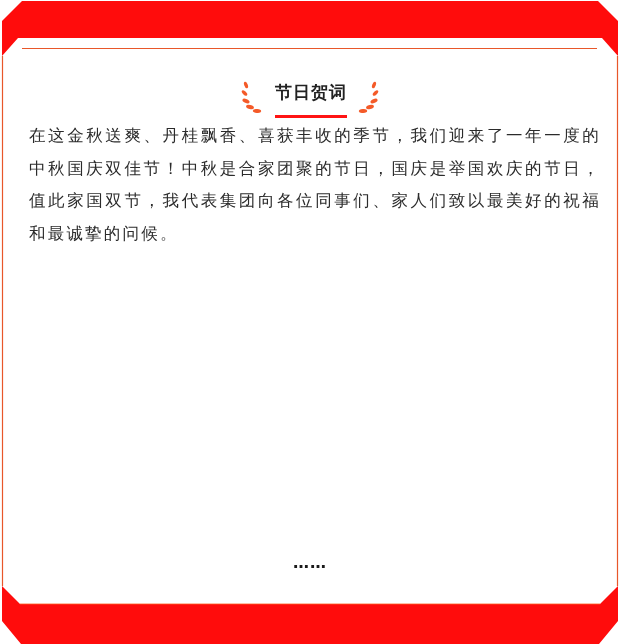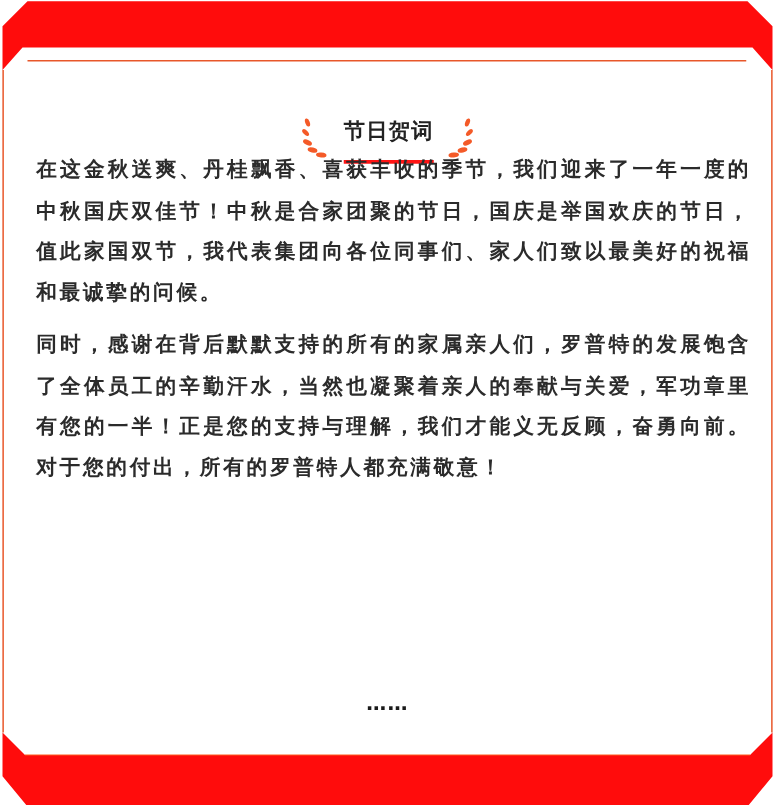--- a/index.html
+++ b/index.html
@@ -18,21 +18,20 @@
       position: absolute;
       left: 0; top: 0;
       width: 620px; height: 644px;
     }
     .title-wrap {
       position: absolute;
       left: 0;
       width: 602px;
       top: 78px;
       height: 42px;
-      margin-top: 13px;
     }
     .title-text {
       position: absolute;
       left: 0;
       width: 622px;
       top: 2px;
       text-align: center;
       font-size: 17px;
       font-weight: bold;
       color: #222222;
@@ -58,21 +57,20 @@
     .body-text {
       position: absolute;
       left: 29px;
       top: 120px;
       width: 572px;
       color: #2b2b2b;
       font-size: 16.5px;
       line-height: 32.5px;
       letter-spacing: 2.2px;
       text-align: justify;
-      font-weight: bold;
     }
     .body-text p {
       margin: 0 0 10px 0;
     }
     .ellipsis {
       position: absolute;
       left: 0;
       width: 620px;
       top: 553px;
       text-align: center;
@@ -116,16 +114,15 @@
       <ellipse cx="19" cy="23" rx="2" ry="3.8" transform="rotate(65 19 23)"></ellipse>
       <ellipse cx="15" cy="29" rx="2" ry="4" transform="rotate(75 15 29)"></ellipse>
       <ellipse cx="8" cy="33" rx="2" ry="4.2" transform="rotate(85 8 33)"></ellipse>
     </g>
   </svg>
   <div class="title-underline"></div>
 </div>
 
 <div class="body-text">
   <p>在这金秋送爽、丹桂飘香、喜获丰收的季节，我们迎来了一年一度的中秋国庆双佳节！中秋是合家团聚的节日，国庆是举国欢庆的节日，值此家国双节，我代表集团向各位同事们、家人们致以最美好的祝福和最诚挚的问候。</p>
-  <p>同时，感谢在背后默默支持的所有的家属亲人们，罗普特的发展饱含了全体员工的辛勤汗水，当然也凝聚着亲人的奉献与关爱，军功章里有您的一半！正是您的支持与理解，我们才能义无反顾，奋勇向前。对于您的付出，所有的罗普特人都充满敬意！</p>
 </div>
 
 <div class="ellipsis">……</div>
 
 </body></html>

